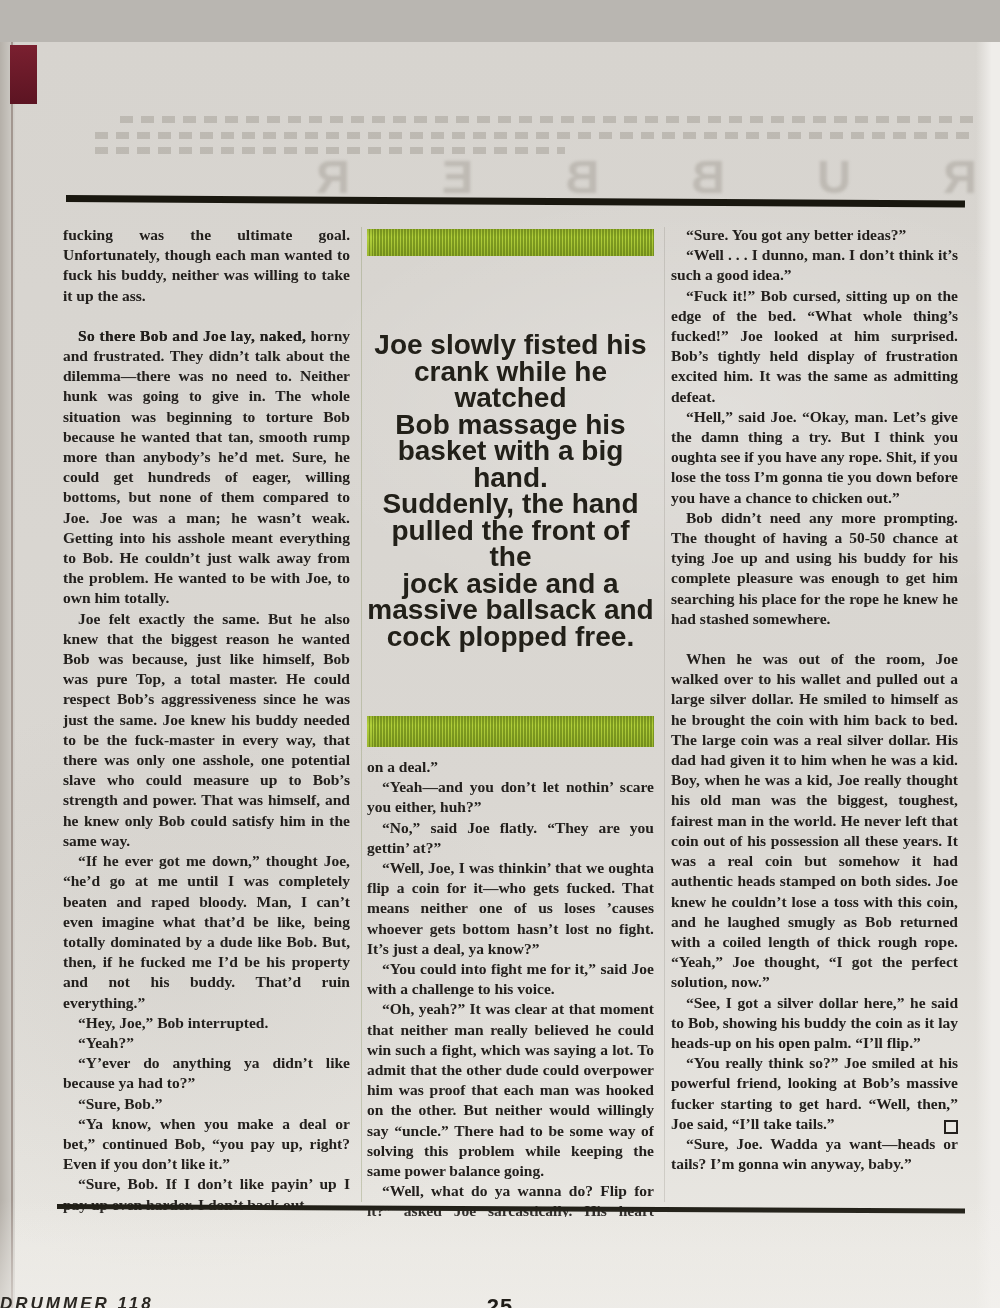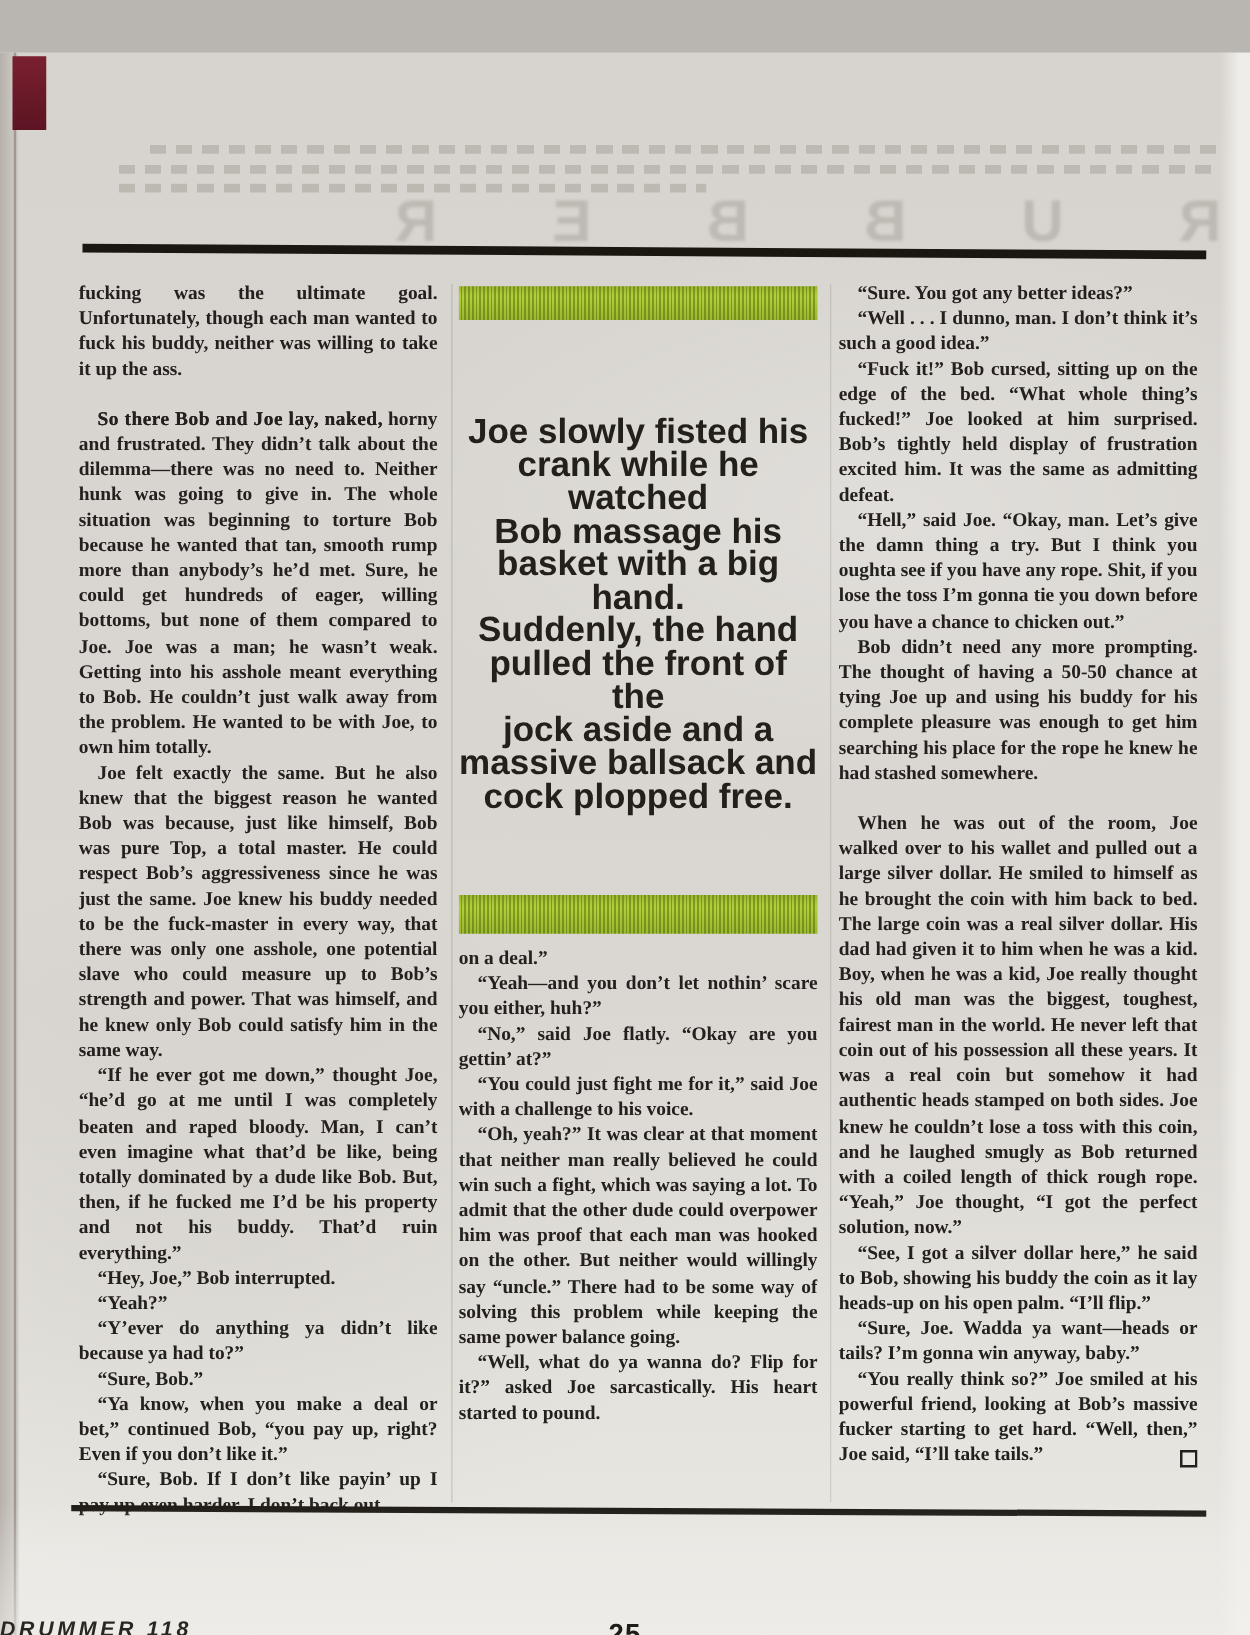--- a/index.html
+++ b/index.html
@@ -113,37 +113,38 @@
 basket with a big hand.
 Suddenly, the hand
 pulled the front of the
 jock aside and a
 massive ballsack and
 cock plopped free.</div>
       <div class="green-bar bottom"></div>
       <div class="col2-body">
           <p class="body-p">on a deal.”</p>
           <p class="body-p indent">“Yeah—and you don’t let nothin’ scare you either, huh?”</p>
-          <p class="body-p indent">“No,” said Joe flatly. “Okay are you gettin’ at?”</p>
-          <p class="body-p indent">“You could just fight me for it,” said Joe with a challenge to his voice.</p>
+          <p class="body-p indent">“No,” said Joe flatly. “They are you gettin’ at?”</p>
+          <p class="body-p indent">“Well, Joe, I was thinkin’ that we oughta flip a coin for it—who gets fucked. That means neither one of us loses ’causes whoever gets bottom hasn’t lost no fight. It’s just a deal, ya know?”</p>
+          <p class="body-p indent">“You could into fight me for it,” said Joe with a challenge to his voice.</p>
           <p class="body-p indent">“Oh, yeah?” It was clear at that moment that neither man really believed he could win such a fight, which was saying a lot. To admit that the other dude could overpower him was proof that each man was hooked on the other. But neither would willingly say “uncle.” There had to be some way of solving this problem while keeping the same power balance going.</p>
           <p class="body-p indent">“Well, what do ya wanna do? Flip for it?” asked Joe sarcastically. His heart started to pound.</p>
         </div>
     </div>
 
     <div class="col">
         <p class="body-p indent">“Sure. You got any better ideas?”</p>
         <p class="body-p indent">“Well . . . I dunno, man. I don’t think it’s such a good idea.”</p>
         <p class="body-p indent">“Fuck it!” Bob cursed, sitting up on the edge of the bed. “What whole thing’s fucked!” Joe looked at him surprised. Bob’s tightly held display of frustration excited him. It was the same as admitting defeat.</p>
         <p class="body-p indent">“Hell,” said Joe. “Okay, man. Let’s give the damn thing a try. But I think you oughta see if you have any rope. Shit, if you lose the toss I’m gonna tie you down before you have a chance to chicken out.”</p>
         <p class="body-p indent">Bob didn’t need any more prompting. The thought of having a 50-50 chance at tying Joe up and using his buddy for his complete pleasure was enough to get him searching his place for the rope he knew he had stashed somewhere.</p>
         <p class="body-p indent space-before">When he was out of the room, Joe walked over to his wallet and pulled out a large silver dollar. He smiled to himself as he brought the coin with him back to bed. The large coin was a real silver dollar. His dad had given it to him when he was a kid. Boy, when he was a kid, Joe really thought his old man was the biggest, toughest, fairest man in the world. He never left that coin out of his possession all these years. It was a real coin but somehow it had authentic heads stamped on both sides. Joe knew he couldn’t lose a toss with this coin, and he laughed smugly as Bob returned with a coiled length of thick rough rope. “Yeah,” Joe thought, “I got the perfect solution, now.”</p>
         <p class="body-p indent">“See, I got a silver dollar here,” he said to Bob, showing his buddy the coin as it lay heads-up on his open palm. “I’ll flip.”</p>
+        <p class="body-p indent">“You really think so?” Joe smiled at his powerful friend, looking at Bob’s massive fucker starting to get hard. “Well, then,” Joe said, “I’ll take tails.”<span class="endmark"></span></p>
         <p class="body-p indent">“Sure, Joe. Wadda ya want—heads or tails? I’m gonna win anyway, baby.”</p>
-        <p class="body-p indent">“You really think so?” Joe smiled at his powerful friend, looking at Bob’s massive fucker starting to get hard. “Well, then,” Joe said, “I’ll take tails.”<span class="endmark"></span></p>
       </div>
   </div>
 
   <div class="rule-bottom"></div>
 
   <div class="bottom-fade"></div>
 
   <div class="footer-pub">DRUMMER 118</div>
   <div class="footer-num">25</div>
 

